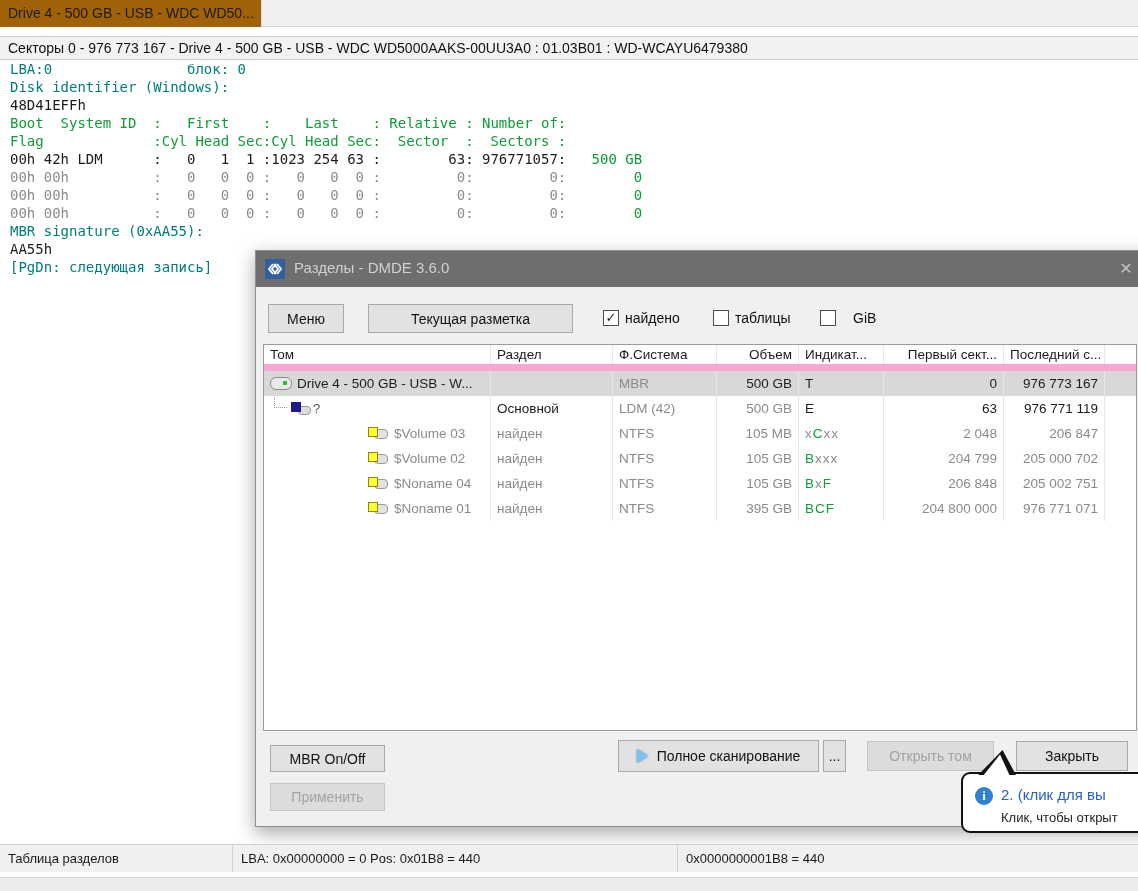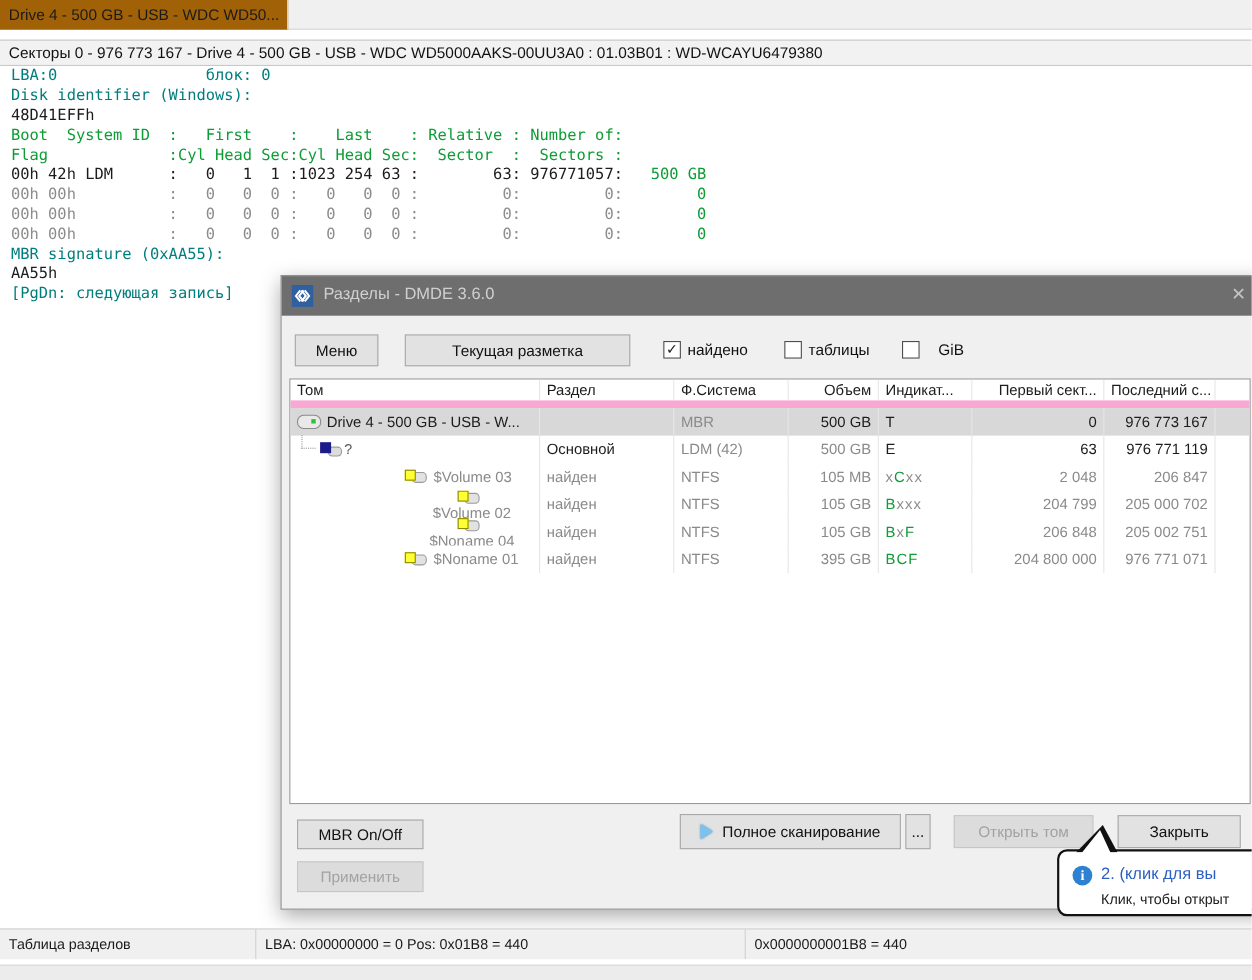--- a/index.html
+++ b/index.html
@@ -206,40 +206,40 @@
             <div class="pcell ind-letters">
               <span style="color: rgb(140, 140, 140);">x</span>
               <span style="color: rgb(13, 156, 53);">C</span>
               <span style="color: rgb(140, 140, 140);">xx</span>
             </div>
             <div class="pcell num muted">2 048</div>
             <div class="pcell num muted">206 847</div>
             <div class="pcell last-fill"></div>
           </div>
           <div class="prow">
-            <div class="pcell muted" style="padding-left: 104px; flex-direction: column;">
+            <div class="pcell muted" style="padding-left: 104px;">
               <span class="ico-vol">
                 <span class="pill"></span>
                 <span class="sq"></span>
               </span>
               <span>$Volume 02</span>
             </div>
             <div class="pcell muted">найден</div>
             <div class="pcell muted">NTFS</div>
             <div class="pcell num muted">105 GB</div>
             <div class="pcell ind-letters">
               <span style="color: rgb(13, 156, 53);">B</span>
               <span style="color: rgb(140, 140, 140);">xxx</span>
             </div>
             <div class="pcell num muted">204 799</div>
             <div class="pcell num muted">205 000 702</div>
             <div class="pcell last-fill"></div>
           </div>
           <div class="prow">
-            <div class="pcell muted" style="padding-left: 104px; flex-direction: column;">
+            <div class="pcell muted" style="padding-left: 104px;">
               <span class="ico-vol">
                 <span class="pill"></span>
                 <span class="sq"></span>
               </span>
               <span>$Noname 04</span>
             </div>
             <div class="pcell muted">найден</div>
             <div class="pcell muted">NTFS</div>
             <div class="pcell num muted">105 GB</div>
             <div class="pcell ind-letters">

